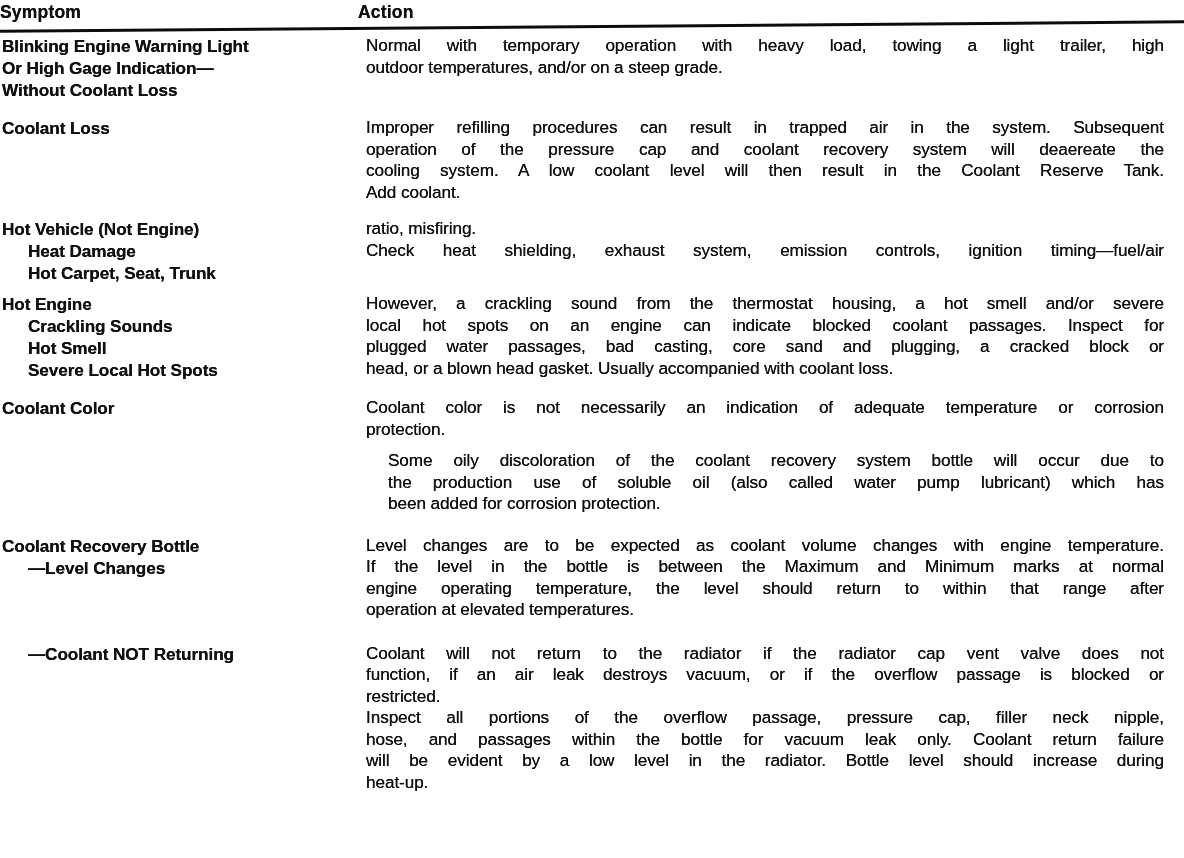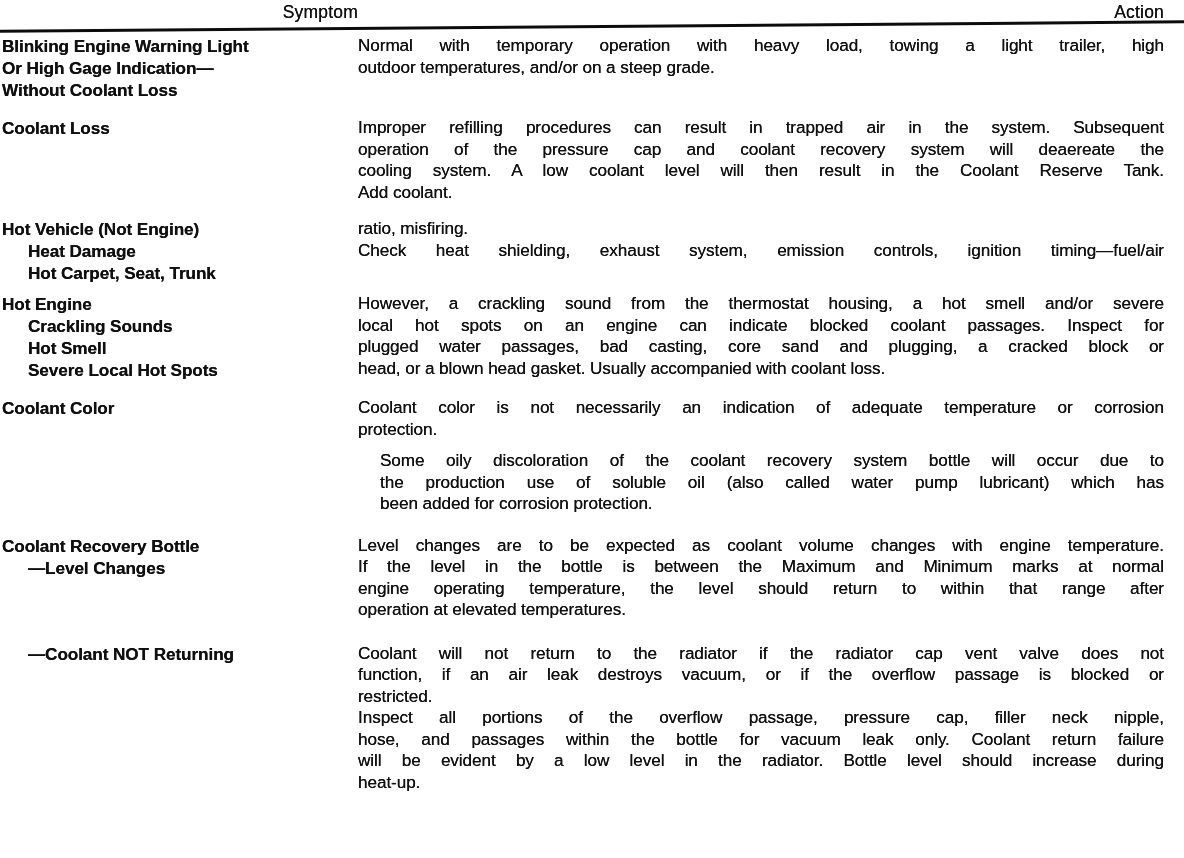--- a/index.html
+++ b/index.html
@@ -10,32 +10,32 @@
     box-sizing: border-box;
     background: #ffffff;
     color: #101010;
     font-family: "Liberation Sans", sans-serif;
     padding-top: 2px;
     overflow: hidden;
     text-shadow: 0 0 0.5px currentColor; 
   }
   
   .hdr { display: flex; height: 21px; }
-  .hdr-cell { font-weight: normal; font-size: 17.5px; text-align: right; letter-spacing: 0.2px; }
+  .hdr-cell { font-weight: bold; font-size: 17.5px; text-align: left; letter-spacing: 0.2px; }
   .hdr-sym { width: 358px; flex: none; }
   .hdr-act { flex: 1; padding-right: 20px; }
   .rule {
     height: 3px;
     background: #0c0c0c;
     margin: 2px 0 7px 0;
     transform: rotate(-0.45deg); 
     transform-origin: 50% 50%;
   }
   
-  .row { display: flex; align-items: flex-start; }
+  .row { display: flex; align-items: flex-start; gap: 8px; }
   .sym {
     width: 358px; flex: none;
     font-weight: bold;
     font-size: 17.2px;
     line-height: 22px;
     letter-spacing: -0.1px;
     padding-left: 2px;
     box-sizing: border-box;
   }
   .sym-line.ind { padding-left: 26px; }

